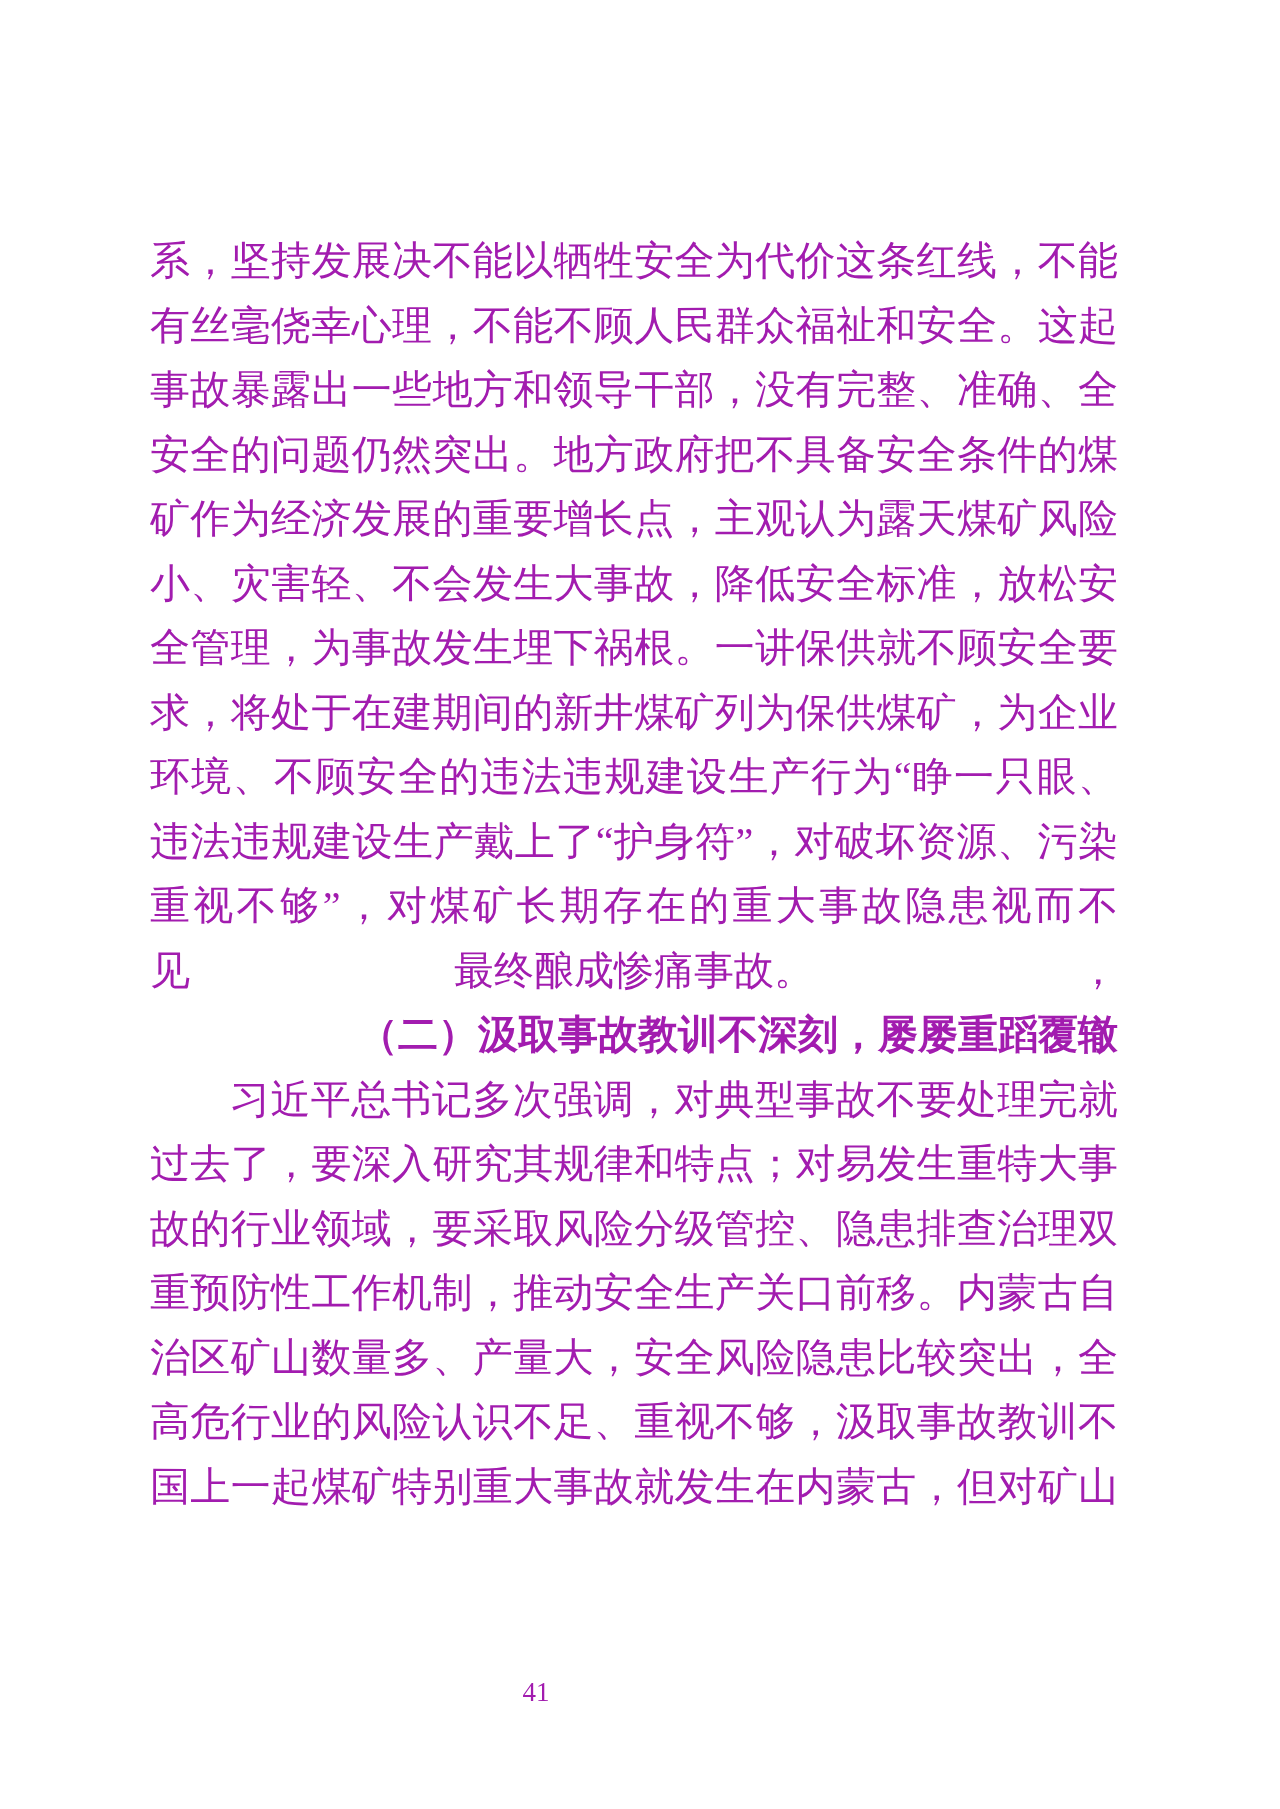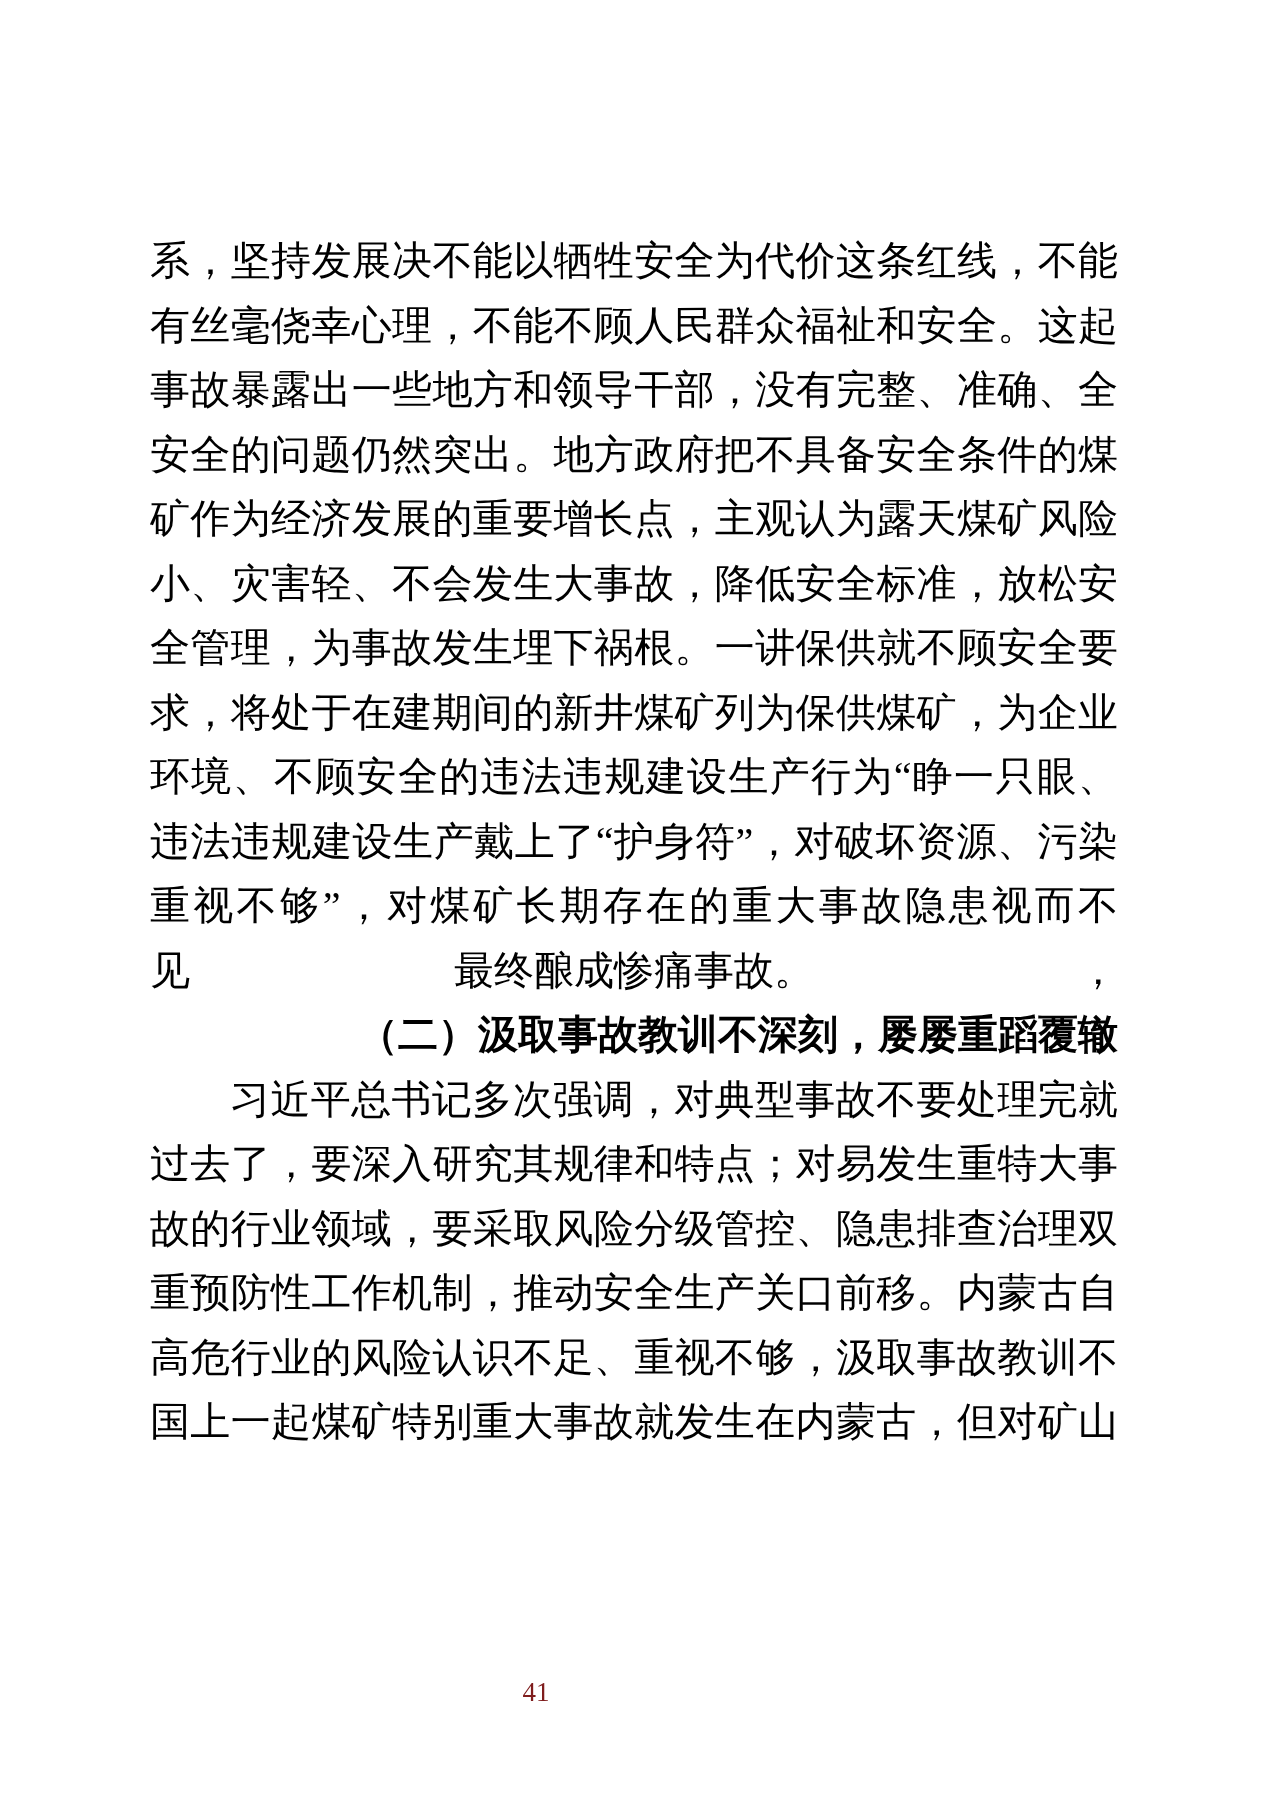--- a/index.html
+++ b/index.html
@@ -19,21 +19,21 @@
     background: #ffffff;
     color: #000000;
   }
   .text-block {
     position: absolute;
     left: 150px;
     top: 229px;
     width: 968px;
     font-family: "Liberation Serif", "DejaVu Serif", serif;
     font-size: 40px;
-    color: #000000;
+    color: #a21caf;
   }
   .line {
     margin: 0;
     padding: 0;
     height: 64.5px;
     line-height: 64.5px;
     white-space: normal;
   }
   
   .jl {
@@ -57,21 +57,21 @@
   }
   .page-footer {
     position: absolute;
     left: 0;
     top: 1676px;
     width: 1072px;
     text-align: center;
     font-family: "Liberation Serif", "DejaVu Serif", serif;
     font-size: 27px;
     line-height: 32px;
-    color: #7f1d1d;
+    color: #a21caf;
   }
 </style>
 </head>
 <body>
 
 <div class="page">
 
   <main class="text-block">
     <p class="line jl">系，坚持发展决不能以牺牲安全为代价这条红线，不能</p>
     <p class="line jl">有丝毫侥幸心理，不能不顾人民群众福祉和安全。这起</p>
@@ -83,20 +83,21 @@
     <p class="line jl">求，将处于在建期间的新井煤矿列为保供煤矿，为企业</p>
     <p class="line jl">环境、不顾安全的违法违规建设生产行为“睁一只眼、</p>
     <p class="line jl">违法违规建设生产戴上了“护身符”，对破坏资源、污染</p>
     <p class="line jl">重视不够”，对煤矿长期存在的重大事故隐患视而不见，</p>
     <p class="line plain">最终酿成惨痛事故。</p>
     <p class="line heading">（二）汲取事故教训不深刻，屡屡重蹈覆辙</p>
     <p class="line jl indent">习近平总书记多次强调，对典型事故不要处理完就</p>
     <p class="line jl">过去了，要深入研究其规律和特点；对易发生重特大事</p>
     <p class="line jl">故的行业领域，要采取风险分级管控、隐患排查治理双</p>
     <p class="line jl">重预防性工作机制，推动安全生产关口前移。内蒙古自</p>
+    <p class="line jl">治区矿山数量多、产量大，安全风险隐患比较突出，全</p>
     <p class="line jl">高危行业的风险认识不足、重视不够，汲取事故教训不</p>
     <p class="line jl">国上一起煤矿特别重大事故就发生在内蒙古，但对矿山</p>
   </main>
 
   <footer class="page-footer">
     <span>41</span>
   </footer>
 
 </div>
 

